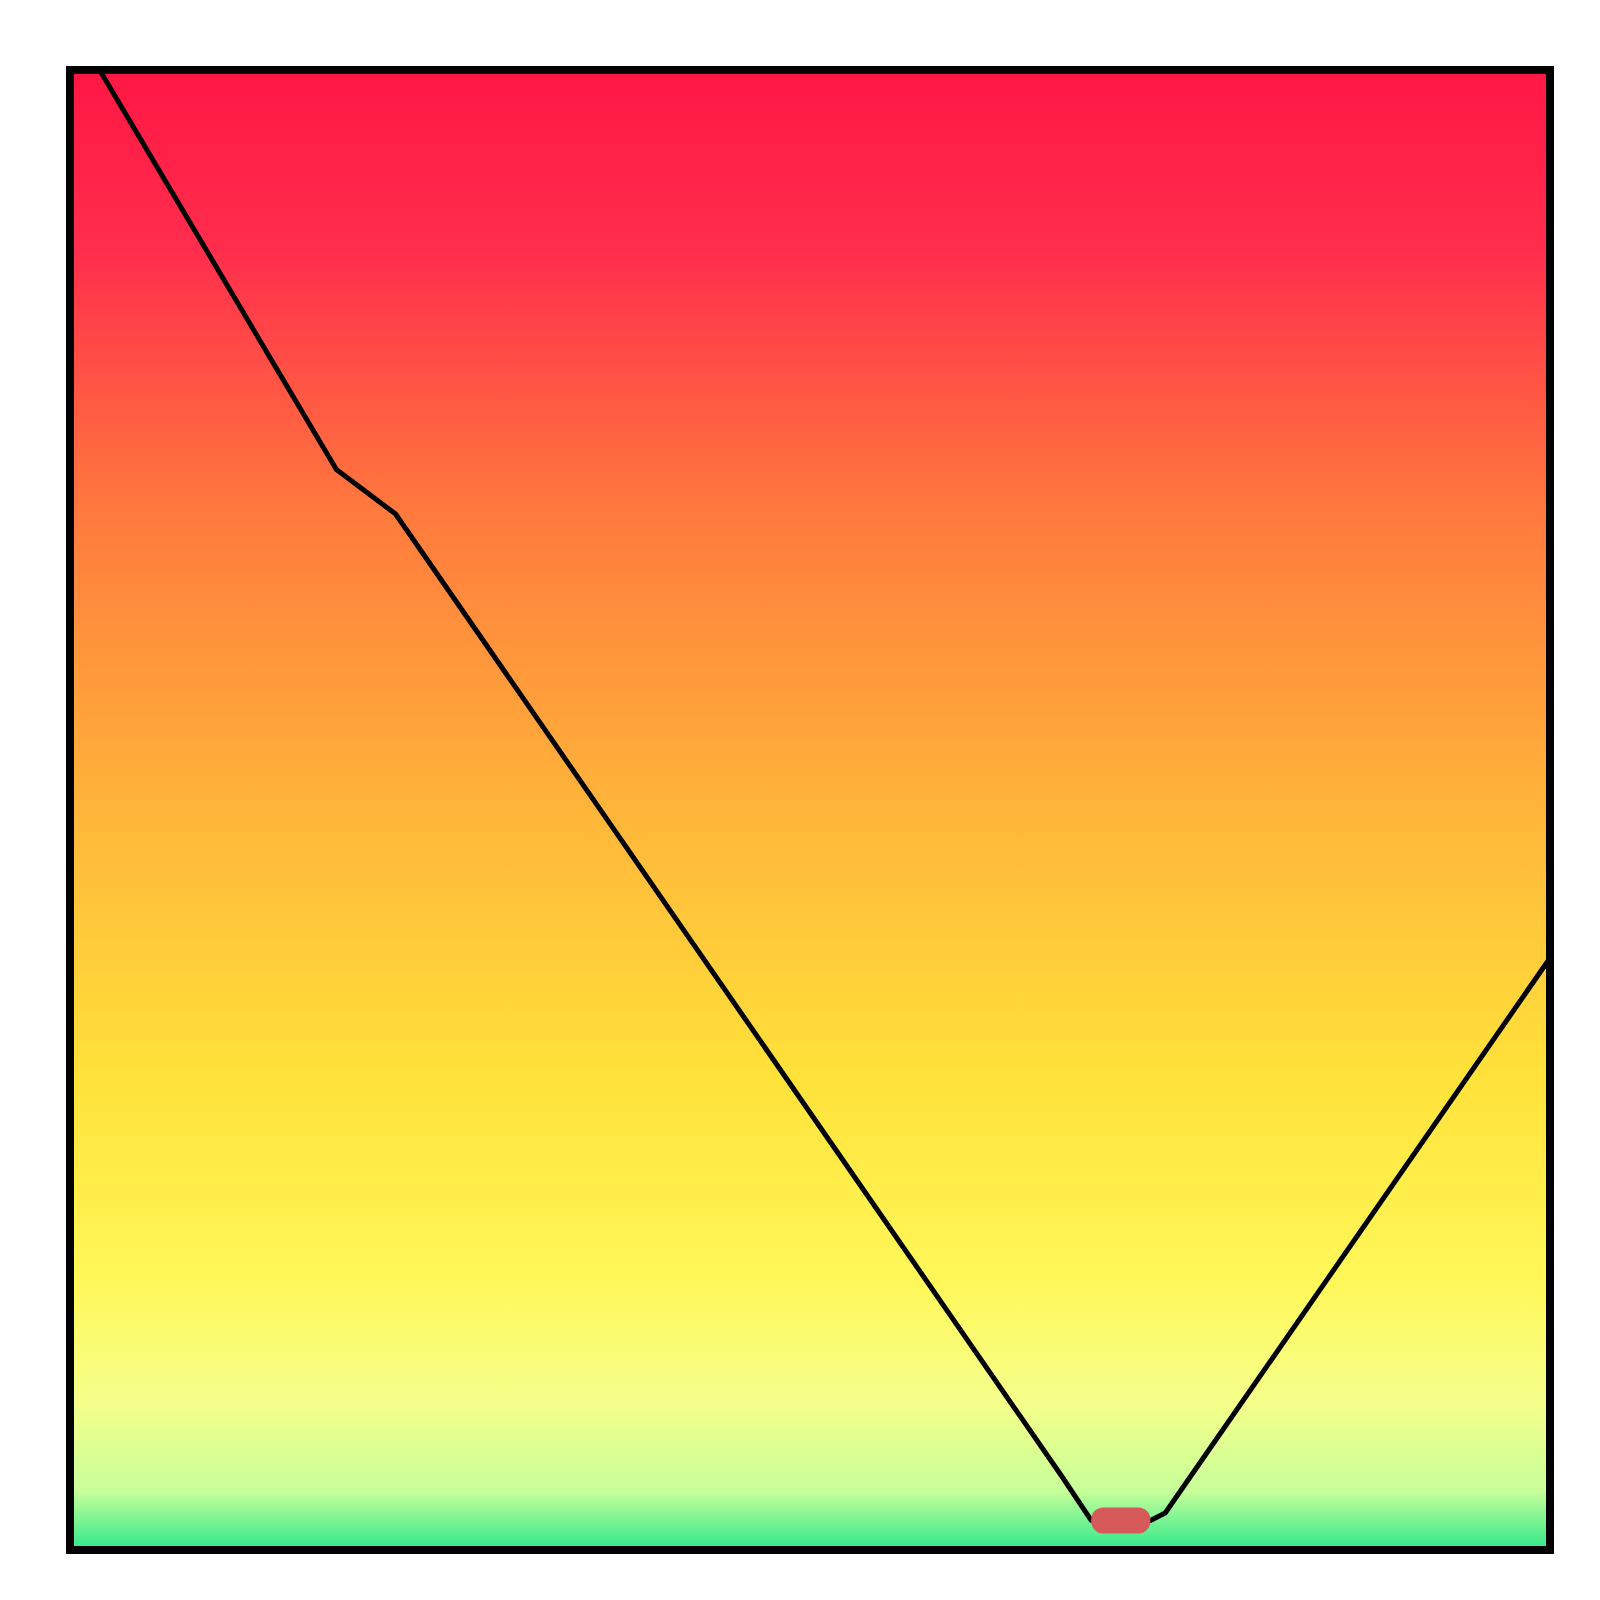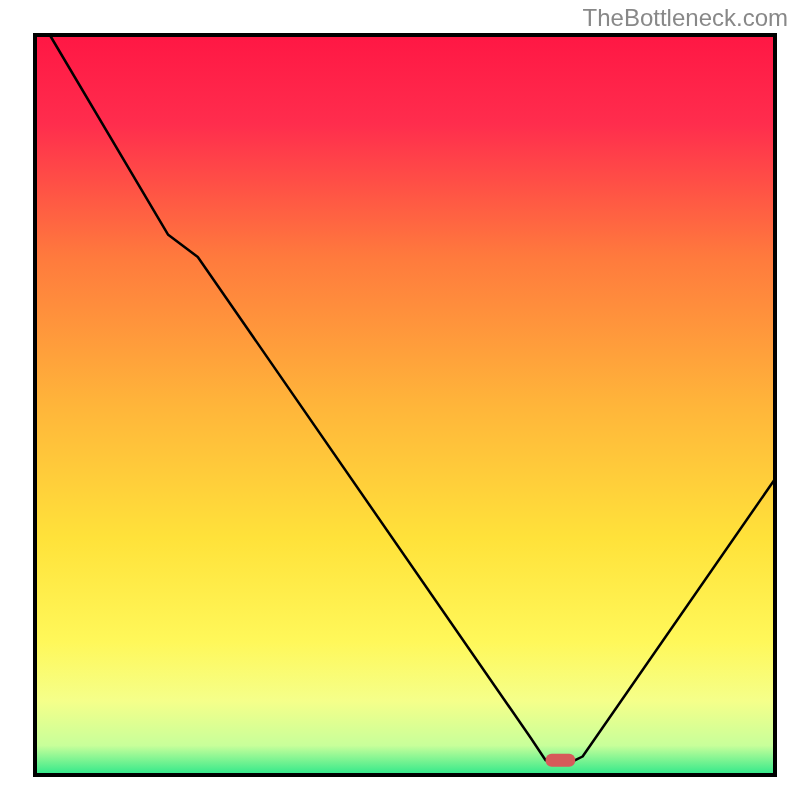--- a/index.html
+++ b/index.html
@@ -28,21 +28,20 @@
   svg {
     position: absolute;
     top: 0;
     left: 0;
   }
 </style>
 </head>
 <body>
 <div class="container">
 
-<div class="watermark">TheBottleneck.com</div>
 
 <svg id="chart-svg" width="800" height="800">
   <defs>
     <linearGradient id="bg-grad" x1="0" y1="0" x2="0" y2="1">
           <stop offset="0%" stop-color="#ff1744"></stop>
           <stop offset="12%" stop-color="#ff2d4d"></stop>
           <stop offset="30%" stop-color="#ff7a3d"></stop>
           <stop offset="50%" stop-color="#ffb53a"></stop>
           <stop offset="68%" stop-color="#ffe23a"></stop>
           <stop offset="82%" stop-color="#fff85a"></stop>

